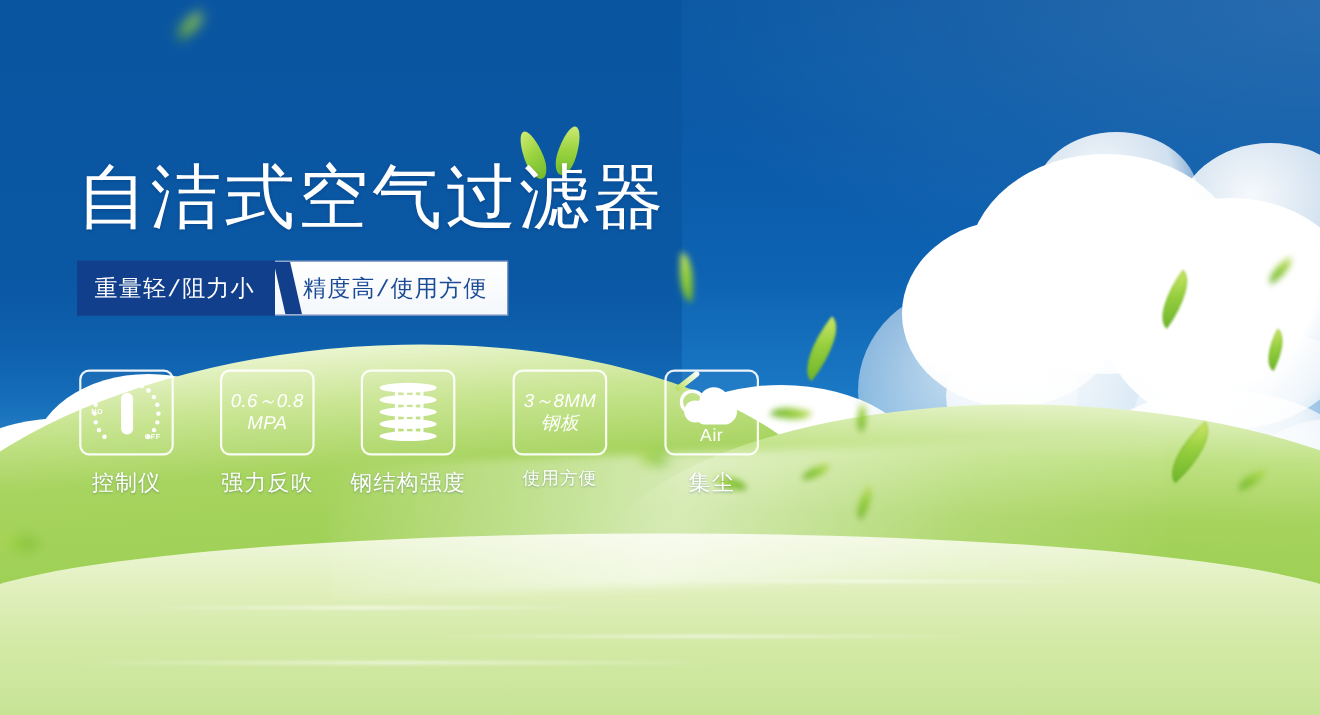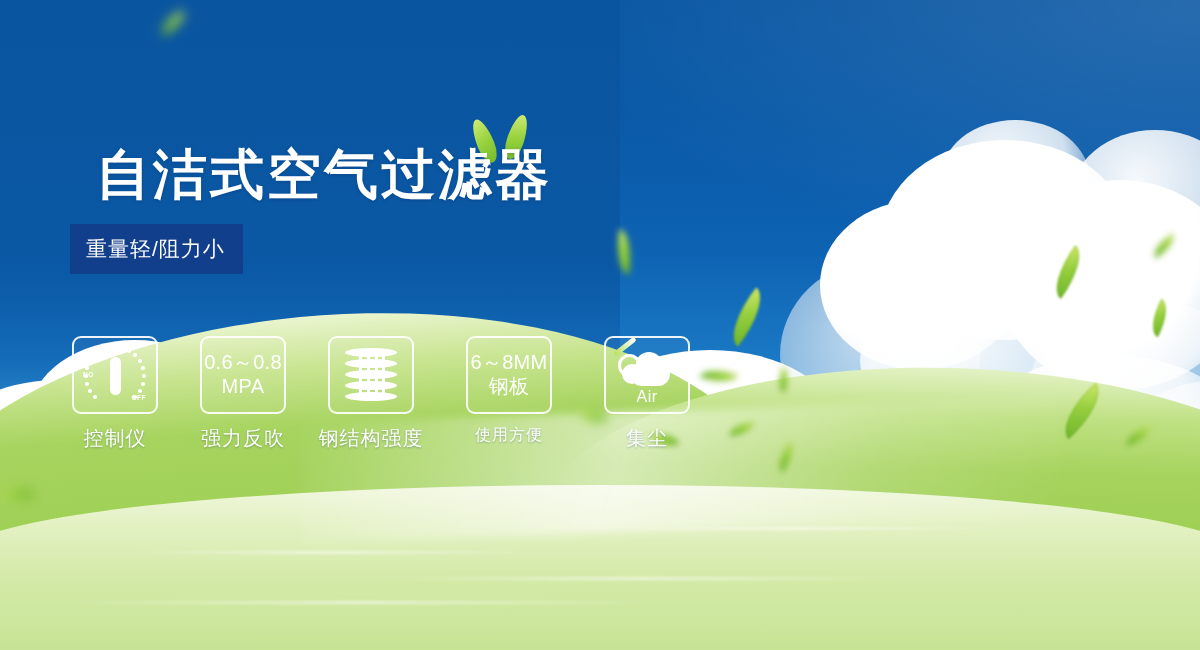--- a/index.html
+++ b/index.html
@@ -80,38 +80,37 @@
   }
   .leaf.blur1{filter:blur(1.2px);}
   .leaf.blur2{filter:blur(3px);}
   .leaf.blur3{filter:blur(6px);}
 
   
   .content{position:absolute;left:0;top:0;width:1200px;height:650px;}
 
   .title{
     position:absolute;left:70px;top:147px;
-    font-size:54px;line-height:1;letter-spacing:3px;
-    color:#ffffff;font-weight:700;white-space:nowrap;
+    font-size:64px;line-height:1;letter-spacing:3px;
+    color:#ffffff;font-weight:400;white-space:nowrap;
     text-shadow:0 1px 3px rgba(0,30,80,0.25);
-    margin-left:26px;
   }
 
   .sprout{position:absolute;left:470px;top:110px;width:70px;height:55px;}
   .sprout .sl{
     position:absolute;width:17px;height:46px;border-radius:50% 50% 50% 50%/60% 60% 40% 40%;
     background:linear-gradient(160deg,#d4ec79 0%,#9ad33f 50%,#71b92c 100%);
   }
   .sprout .sl.a{left:6px;top:8px;transform:rotate(-22deg);}
   .sprout .sl.b{left:38px;top:4px;transform:rotate(18deg);}
 
   
   .subbar{
-    position:absolute;left:70px;top:224px;height:50px;width:392px;
-    display:flex;align-items:stretch;
+    position:absolute;left:70px;top:237px;height:50px;width:392px;
+    display:flex;align-items:stretch;font-family:Liberation Mono, monospace;
   }
   .sub-left{
     position:relative;background:#123f8c;
     display:flex;align-items:center;justify-content:center;
     padding:0 18px 0 16px;
     color:#ffffff;font-size:21px;letter-spacing:1px;white-space:nowrap;
   }
   .sub-right{
     position:relative;flex:1;
     background:linear-gradient(180deg,#ffffff 0%,#f4f7fb 100%);
@@ -131,21 +130,21 @@
   .features{position:absolute;left:70px;top:336px;display:flex;gap:38px;}
   .feature{width:90px;display:flex;flex-direction:column;align-items:center;}
   .fbox{
     width:82px;height:74px;border:2px solid rgba(255,255,255,0.92);
     border-radius:9px;
     display:flex;align-items:center;justify-content:center;
     color:#ffffff;text-align:center;
     background:rgba(255,255,255,0.04);
   }
   .fbox .ftext{
-    font-size:20px;line-height:1.18;letter-spacing:0.3px;white-space:pre-line;
+    font-size:17px;line-height:1.18;letter-spacing:0.3px;white-space:pre-line;font-style:italic;
   }
   .flabel{
     margin-top:11px;color:#ffffff;font-size:20px;letter-spacing:1px;white-space:nowrap;
     text-shadow:0 1px 2px rgba(0,40,90,0.3);
   }
   .feature-wide{width:110px;}
   .feature-wide .flabel{font-size:16px;}
 
   
   .gauge{position:relative;width:62px;height:58px;}
@@ -246,20 +245,24 @@
     <div class="sprout">
       <div class="sl a"></div>
       <div class="sl b"></div>
     </div>
 
     <div class="title">自洁式空气过滤器</div>
 
     <div class="subbar">
       <div class="sub-left">
         <span>重量轻/阻力小</span>
+      </div>
+      <div class="sub-right">
+        <div class="sub-slash"></div>
+        <span class="sub-right-inner">精度高/使用方便</span>
       </div>
     </div>
 
     <div class="features">
 
       <div class="feature">
         <div class="fbox">
           <div class="gauge">
             <div class="needle"></div>
             <div class="dot" style="left:29px;top:0px;"></div>
@@ -308,21 +311,21 @@
             <div class="disc" style="top:24px;"></div>
             <div class="disc" style="top:35px;"></div>
             <div class="disc" style="top:46px;"></div>
           </div>
         </div>
         <div class="flabel">钢结构强度</div>
       </div>
 
       <div class="feature feature-wide">
         <div class="fbox">
-          <div class="ftext">6～8MM
+          <div class="ftext">3～8MM
 钢板</div>
         </div>
         <div class="flabel">使用方便</div>
       </div>
 
       <div class="feature">
         <div class="fbox">
           <div class="airicon">
             <div class="ray"></div>
             <div class="sun"></div>

